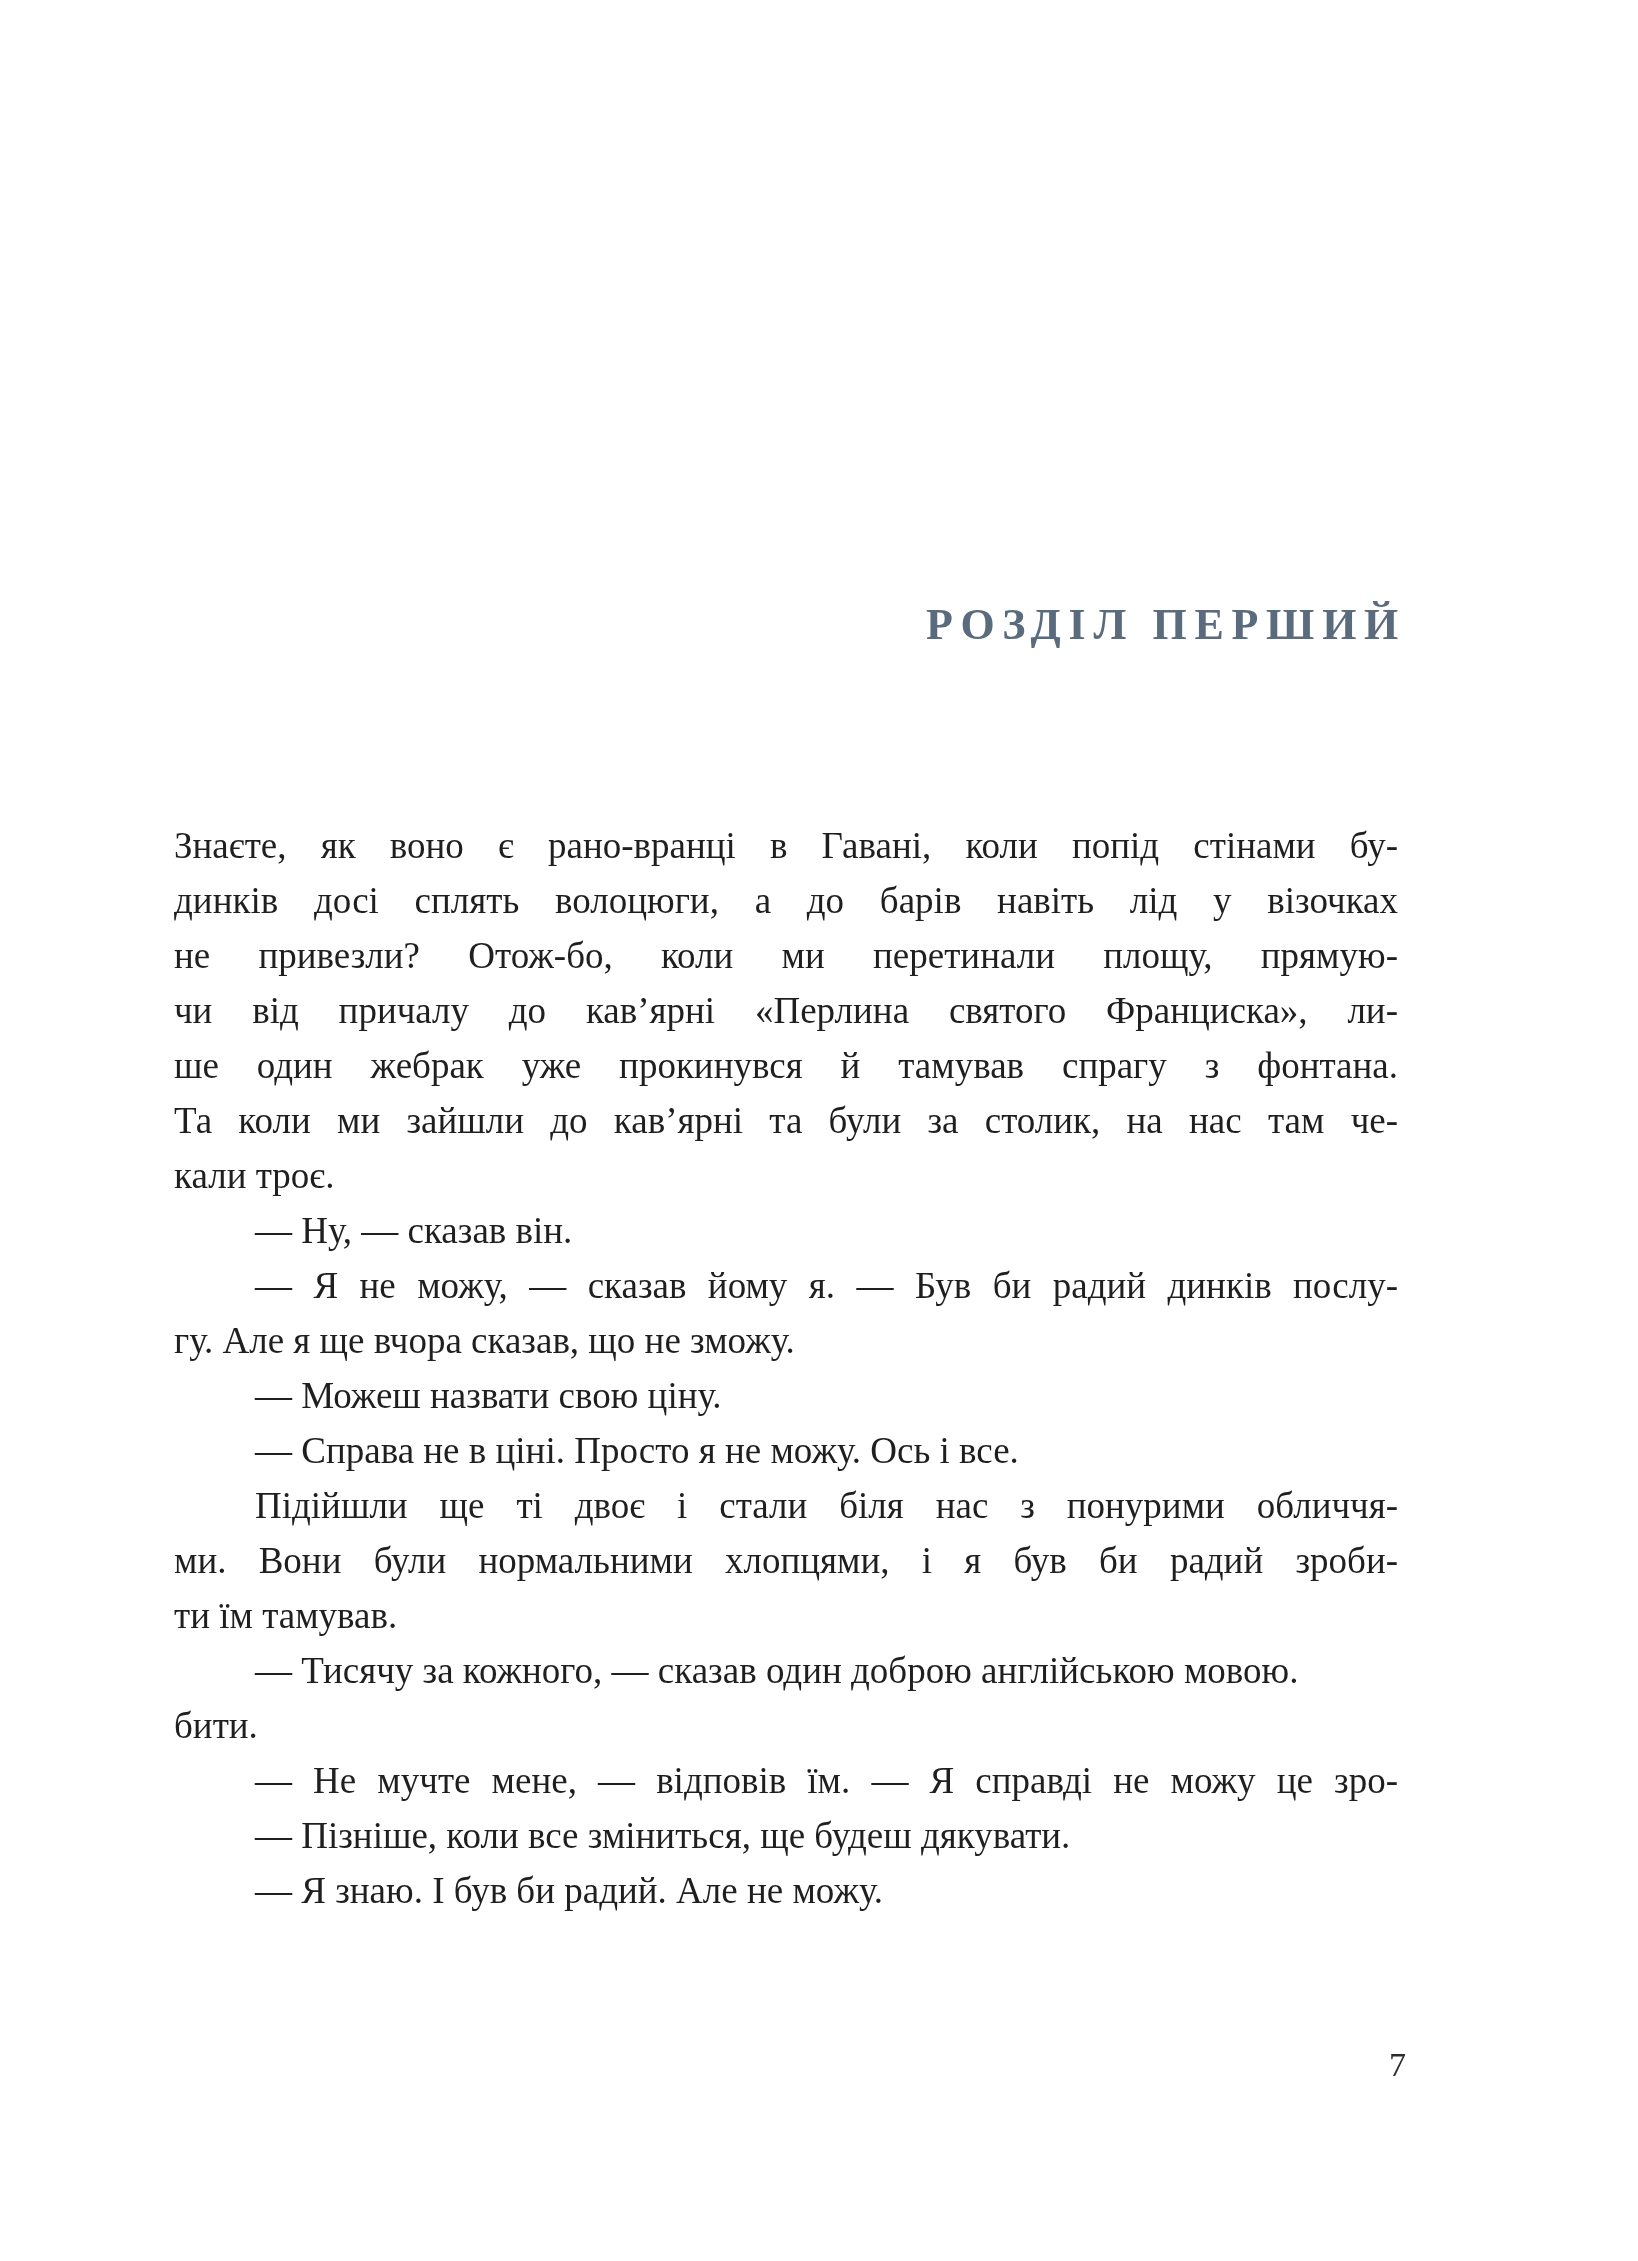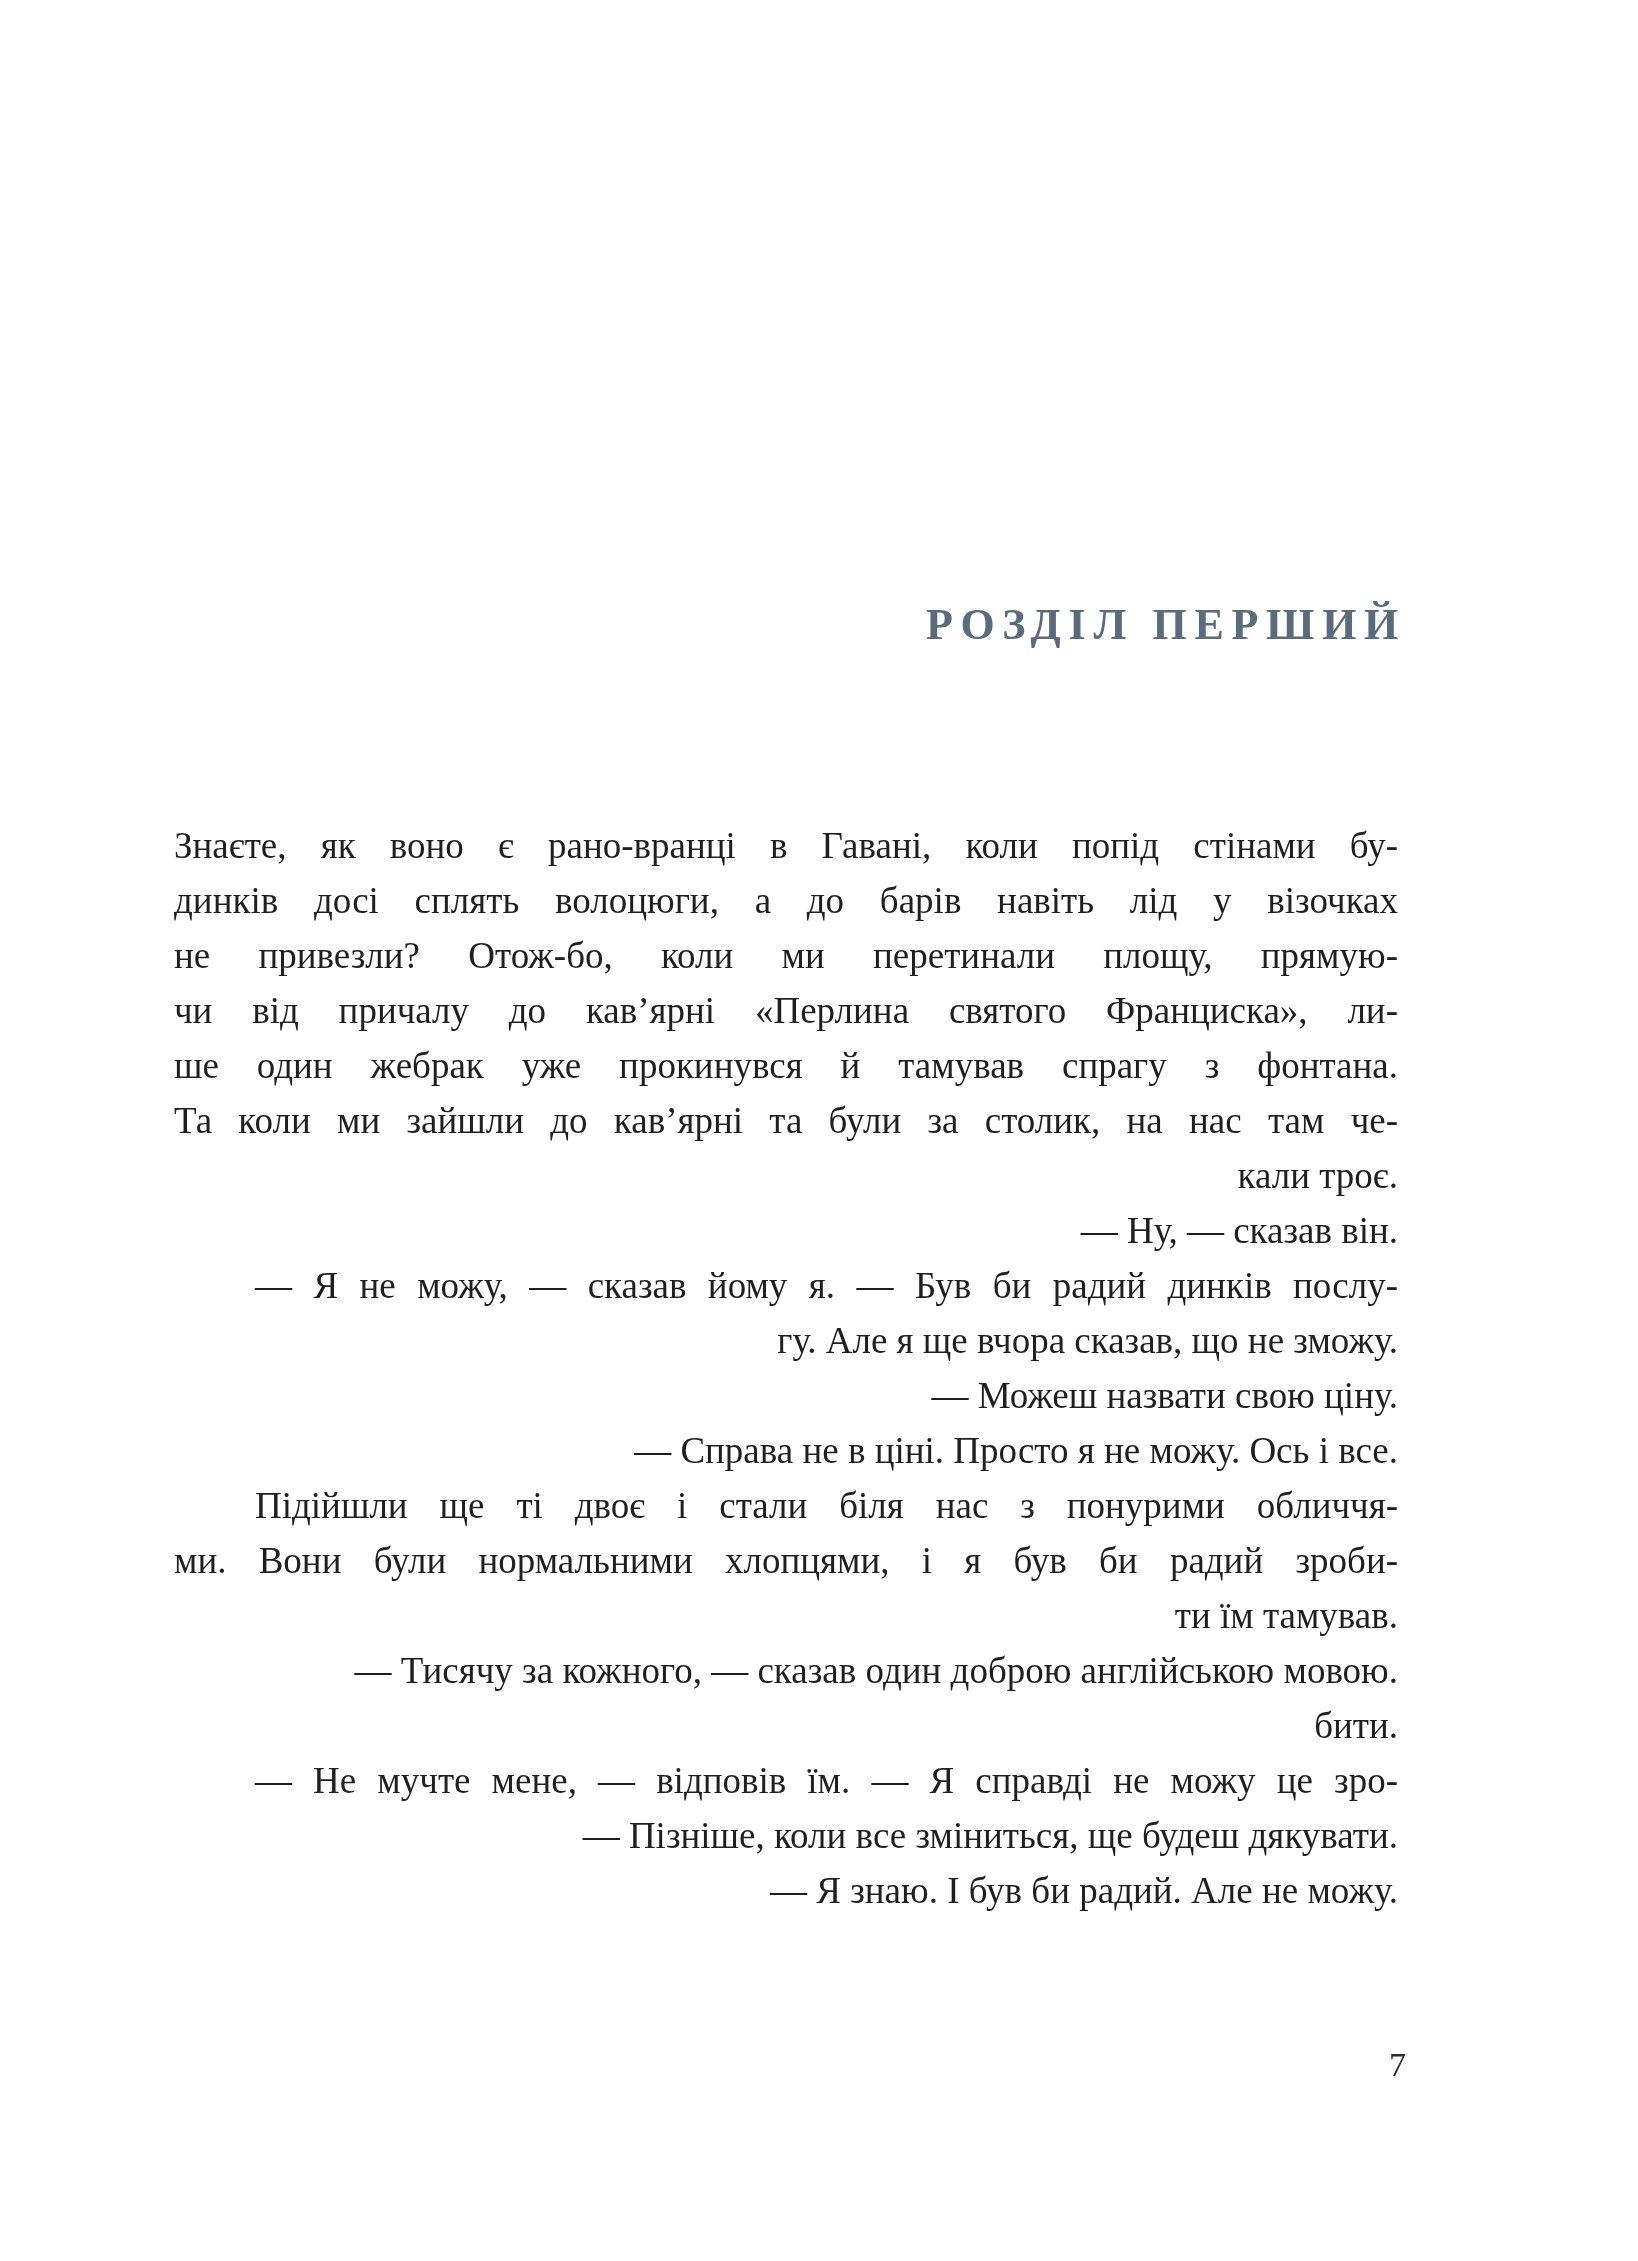--- a/index.html
+++ b/index.html
@@ -52,21 +52,21 @@
     width: 100%;
     white-space: normal;
   }
 
   .line.justify {
     text-align: justify;
     text-align-last: justify;
   }
 
   .line.last {
-    text-align: right;
+    text-align: left;
   }
 
   .line.indent {
     text-indent: 81px;
   }
 
   .page-number {
     position: absolute;
     left: 182px;
     top: 2046px;

